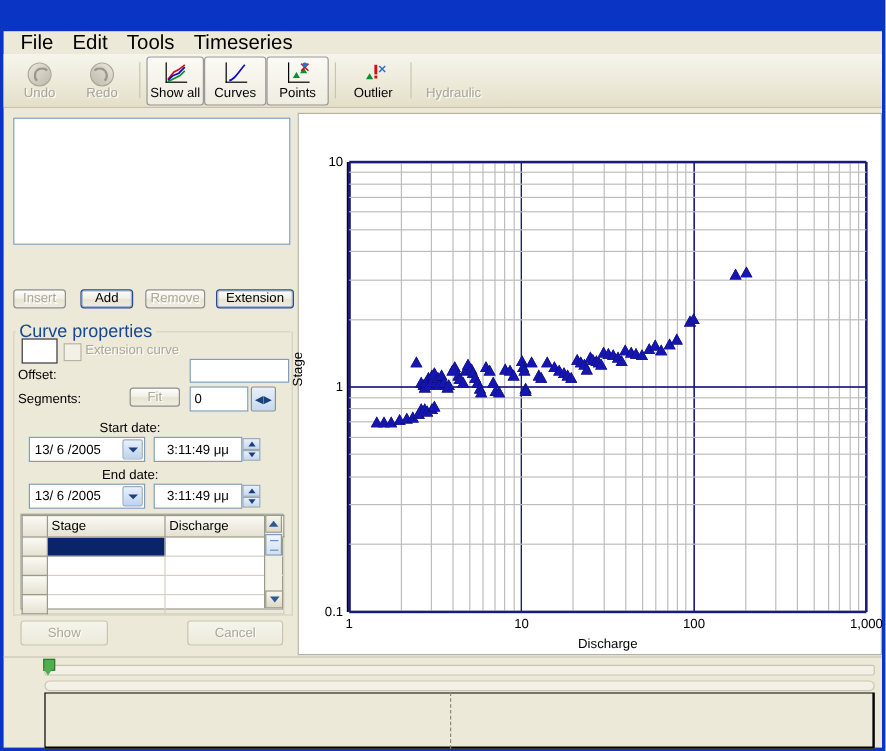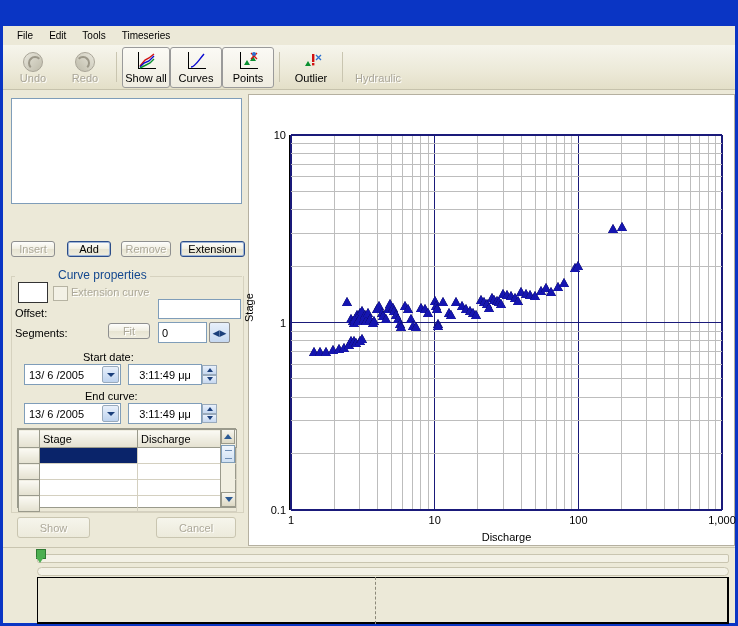--- a/index.html
+++ b/index.html
@@ -44,21 +44,21 @@
   .wb.close .x1{transform:rotate(45deg);}
   .wb.close .x2{transform:rotate(-45deg);}
 
   
   .client{
     position:absolute;left:3px;top:26px;width:732px;height:597px;
     background:#ece9d8;
   }
   
   .menubar{position:absolute;left:0;top:0;width:732px;height:19px;display:flex;align-items:center;padding-left:6px;box-sizing:border-box;}
-  .menu-item{padding:2px 8px;color:#000;font-size:10px;}
+  .menu-item{padding:2px 8px;color:#000;font-size:17px;}
 
   
   .toolbar{position:absolute;left:0;top:19px;width:732px;height:45px;
     background:linear-gradient(180deg,#f6f5ec,#ece9d8 60%,#e3dfc8);
     border-bottom:1px solid #c6c2ac;display:flex;align-items:center;padding-left:4px;box-sizing:border-box;}
   .tbtn{width:52px;height:41px;display:flex;flex-direction:column;align-items:center;justify-content:center;
         border:1px solid transparent;border-radius:3px;box-sizing:border-box;}
   .tbtn.framed{border-color:#9a9a9a;background:linear-gradient(180deg,#fbfaf5,#efece0);}
   .tbtn .lbl{font-size:11px;color:#000;margin-top:1px;}
   .tbtn.disabled .lbl{color:#a9a598;text-shadow:1px 1px 0 #fff;}
@@ -82,21 +82,21 @@
   .btnrow{position:absolute;left:8px;top:215px;width:232px;height:22px;}
   .xpbtn{position:absolute;height:16px;border:1px solid #8e8f8f;border-radius:3px;
      background:linear-gradient(180deg,#fdfdfc,#f1efe2 48%,#e7e4d2 52%,#efeddf);
      display:flex;align-items:center;justify-content:center;font-size:11px;color:#000;box-sizing:border-box;}
   .xpbtn.disabled{color:#aca899;text-shadow:1px 1px 0 #fff;}
   .xpbtn.def{border:1px solid #2b4c88;box-shadow:0 0 0 1px #9fb6d8 inset;}
 
   
   .grp{position:absolute;left:8px;top:250px;width:231px;height:236px;
      border:1px solid #d6d2bf;border-top:none;}
-  .grp-legend{position:absolute;left:10px;top:242px;background:#ece9d8;color:#14488f;padding:0 3px;font-size:12px;margin-left:42px;}
+  .grp-legend{position:absolute;left:10px;top:242px;background:#ece9d8;color:#14488f;padding:0 3px;font-size:15px;}
   .grp-topline-l{position:absolute;left:8px;top:250px;width:4px;height:1px;background:#d6d2bf;}
   .grp-topline-r{position:absolute;left:98px;top:250px;width:141px;height:1px;background:#d6d2bf;}
 
   .swatch{position:absolute;left:15px;top:256px;width:28px;height:19px;background:#fff;border:1px solid #333;}
   .chk{position:absolute;left:50px;top:260px;width:13px;height:13px;background:#f3f1e6;border:1px solid #b6b3a2;}
   .chklbl{position:absolute;left:68px;top:260px;color:#aca899;text-shadow:1px 1px 0 #fff;font-size:11px;}
   .lab{position:absolute;font-size:11px;color:#000;}
   .tbox{position:absolute;background:#fff;border:1px solid #7f9db9;box-sizing:border-box;
         font-size:11px;color:#000;display:flex;align-items:center;padding-left:3px;}
   .spin{position:absolute;width:16px;border:1px solid #8e8f8f;border-radius:2px;
@@ -291,21 +291,21 @@
     <div class="tbox" style="left:125px;top:338px;width:74px;height:21px;justify-content:center;padding-left:0">3:11:49 μμ</div>
     <div class="updown" style="left:199px;top:339px">
       <div>
           <span class="tri-up"></span>
         </div>
         <div>
           <span class="tri-dn2"></span>
         </div>
     </div>
 
-    <div class="lab" style="left:82px;top:364px">End curve:</div>
+    <div class="lab" style="left:82px;top:364px">End date:</div>
     <div class="combo" style="left:21px;top:377px;width:97px">
       <span>13/ 6 /2005</span>
       <span class="arrow">
           <span class="tri-dn"></span>
         </span>
     </div>
     <div class="tbox" style="left:125px;top:377px;width:74px;height:21px;justify-content:center;padding-left:0">3:11:49 μμ</div>
     <div class="updown" style="left:199px;top:378px">
       <div>
           <span class="tri-up"></span>

